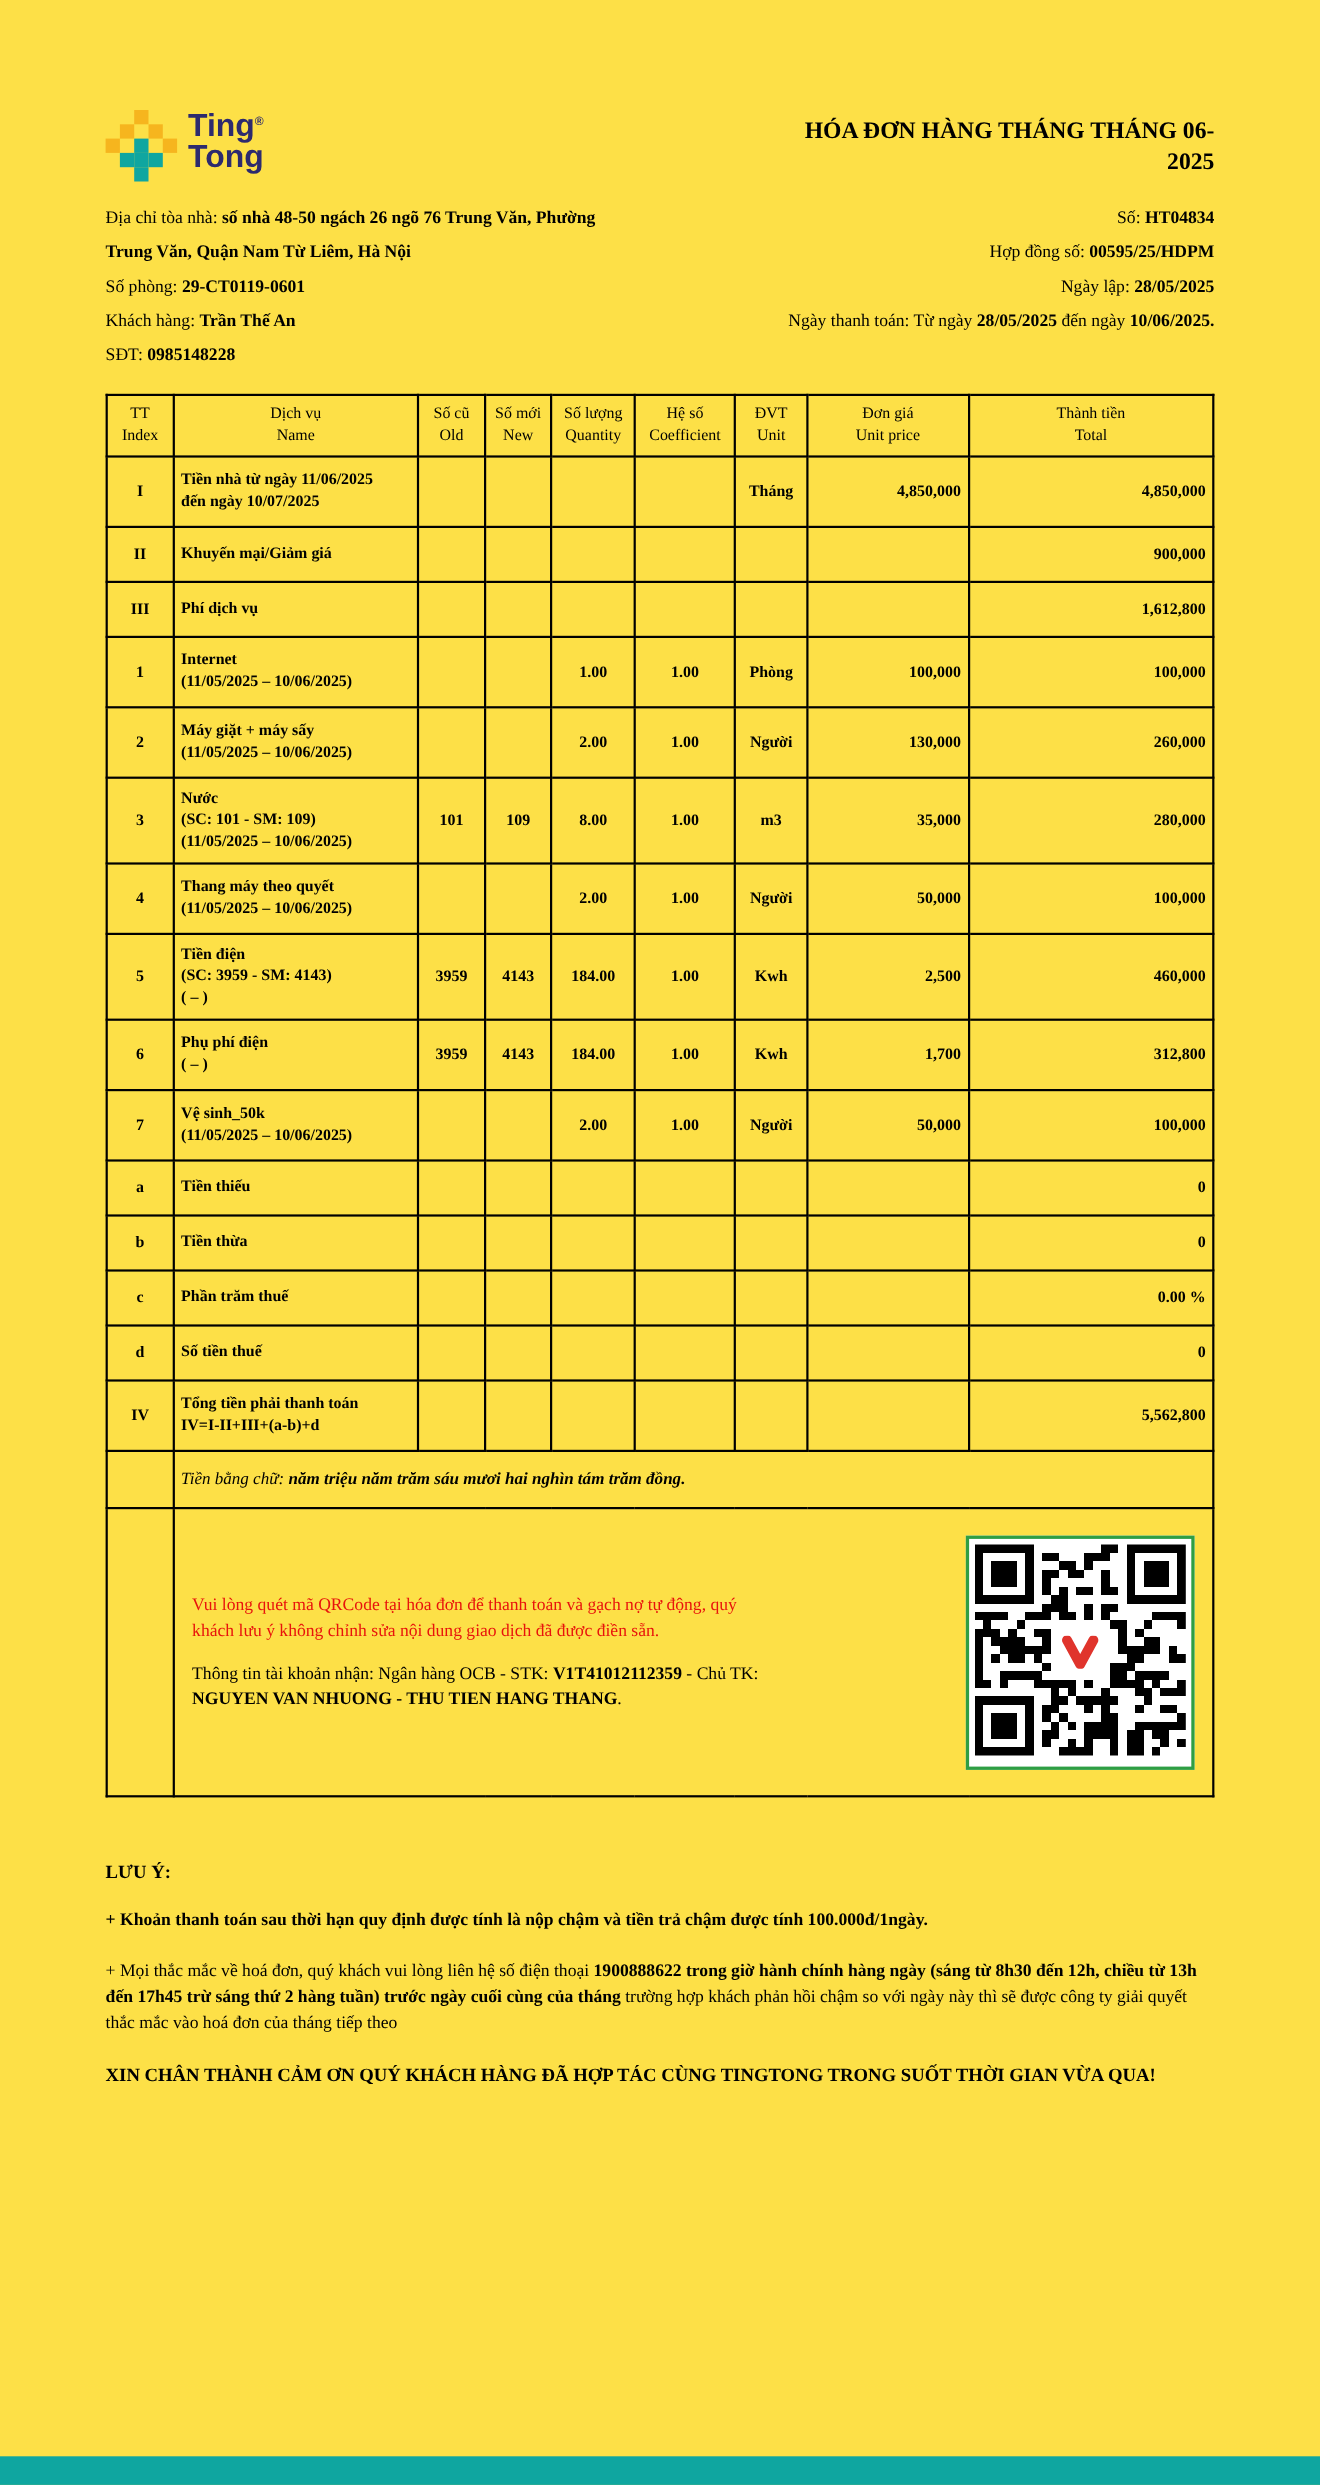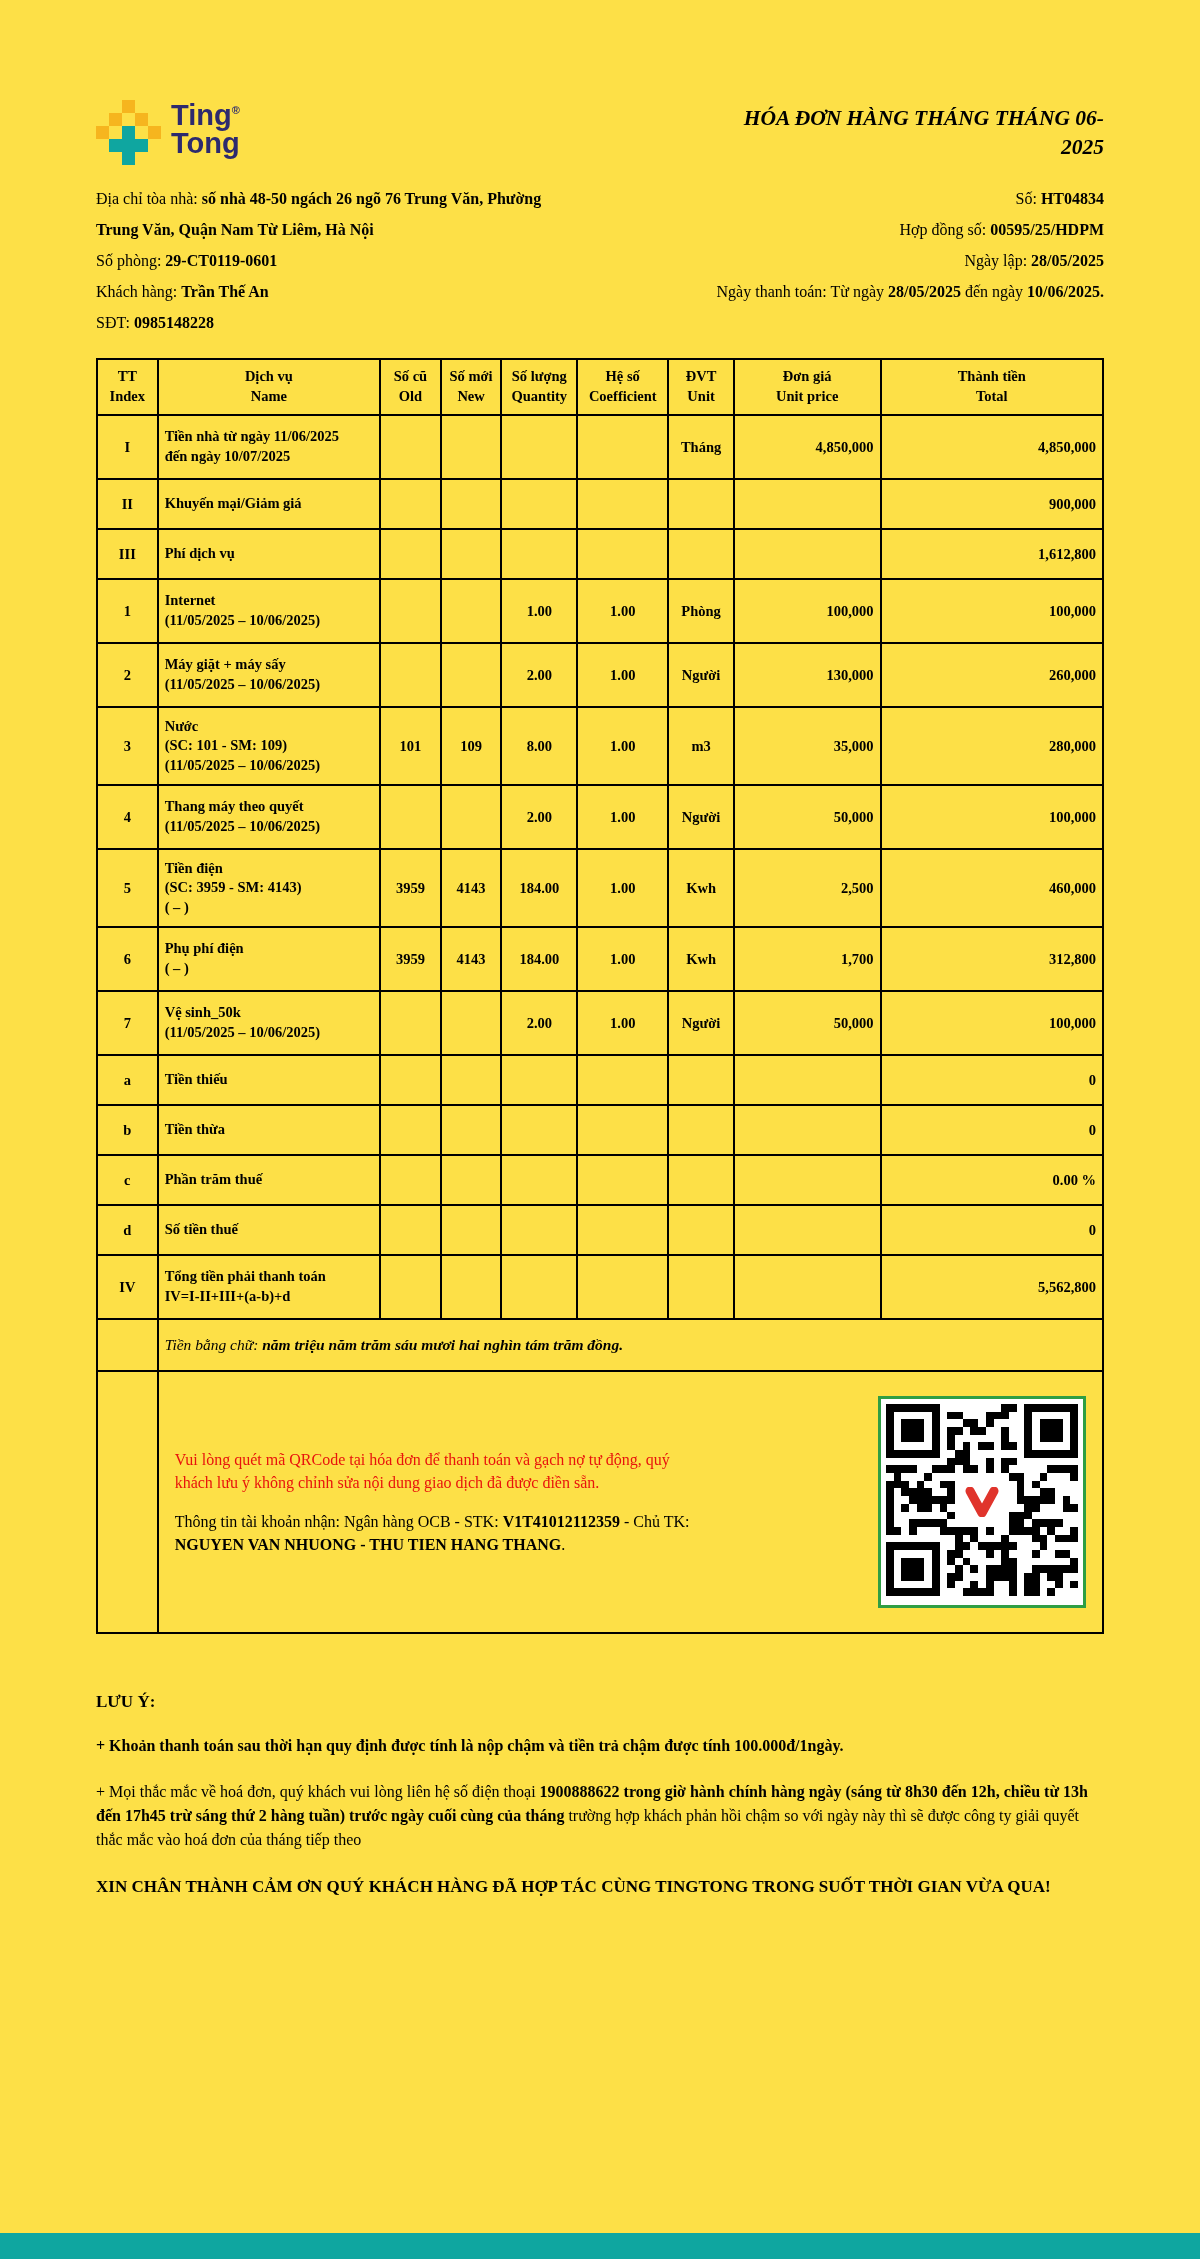--- a/index.html
+++ b/index.html
@@ -8,33 +8,33 @@
   .content{position:absolute;left:96px;right:96px;top:0;}
 
   
   .hdr{display:flex;justify-content:space-between;align-items:flex-start;margin-top:100px;}
   .logo{display:flex;align-items:flex-start;gap:10px;}
   .logo-grid{display:grid;grid-template-columns:repeat(5,13px);grid-template-rows:repeat(5,13px);}
   .logo-grid i{display:block;}
   .brand-text{font-family:"Liberation Sans",sans-serif;font-weight:bold;font-size:29px;
               line-height:0.95;color:#2d2a6e;letter-spacing:0px;margin-top:2px;}
   .brand-text sup{font-size:11px;vertical-align:super;}
-  .doc-title{width:470px;text-align:right;font-weight:bold;font-size:21.5px;line-height:1.35;margin-top:4px;font-style:italic;}
+  .doc-title{width:470px;text-align:right;font-weight:bold;font-size:21.5px;line-height:1.35;margin-top:4px;}
 
   
   .info{display:flex;justify-content:space-between;margin-top:24px;font-size:16px;}
   .info-left{width:470px;}
   .info-right{flex:1;text-align:right;}
   .info-line{margin-bottom:11px;line-height:1.25;}
   .seg-b{font-weight:bold;}
 
   
   table.inv{border-collapse:collapse;width:100%;margin-top:14px;font-size:14.5px;}
   table.inv td,table.inv th{border:2px solid #000;vertical-align:middle;padding:5px 6px;}
-  th.hc{font-weight:bold;text-align:center;line-height:1.35;height:44px;}
+  th.hc{font-weight:normal;text-align:center;line-height:1.35;height:44px;}
   td.c-idx{text-align:center;font-weight:bold;width:6%;}
   td.c-name{text-align:left;font-weight:bold;width:22%;}
   td.c-old,td.c-new{text-align:center;font-weight:bold;width:6%;}
   td.c-qty{text-align:center;font-weight:bold;width:7.5%;}
   td.c-coef{text-align:center;font-weight:bold;width:9%;}
   td.c-unit{text-align:center;font-weight:bold;width:6.5%;}
   td.c-price{text-align:right;font-weight:bold;width:14.5%;padding-right:10px;}
   td.c-total{text-align:right;font-weight:bold;width:22%;padding-right:10px;}
   tr.h1 td{height:38px;}
   tr.h2 td{height:52px;}

